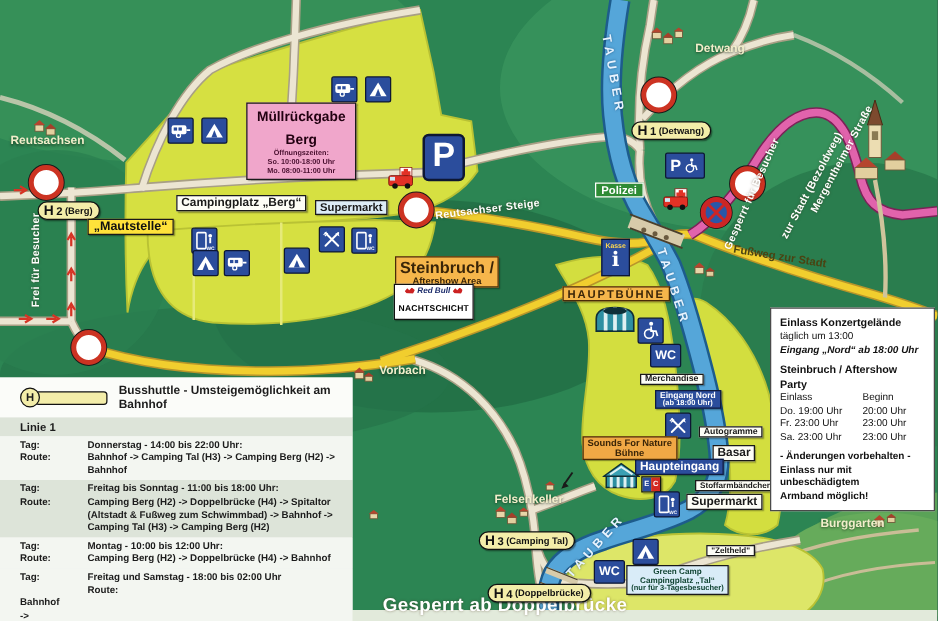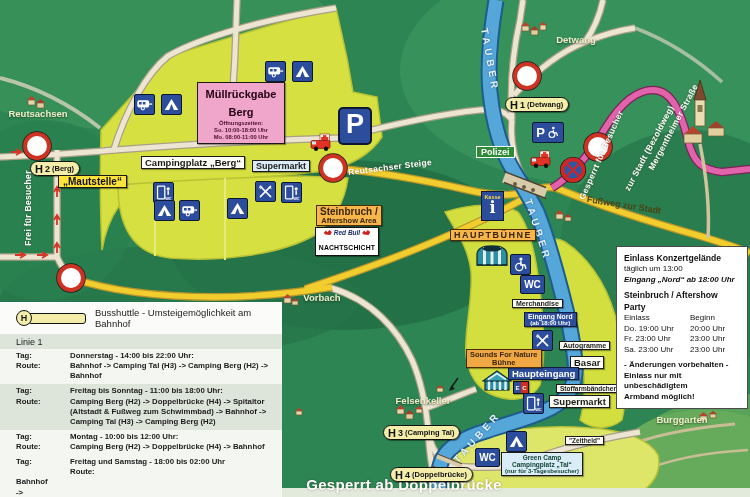--- a/index.html
+++ b/index.html
@@ -41,22 +41,22 @@
 .ecicon .e{background:#2b4d9c}.ecicon .c{background:#d42a22}
 .rb{position:absolute;width:64px;background:#fff;border:1.5px solid #111;text-align:center;padding:1px 0;z-index:5;box-shadow:1px 1px 1px rgba(0,0,0,.35)}
 .rb .l1{display:flex;align-items:center;justify-content:center;gap:2px;font-size:6.5px;font-weight:bold;color:#1a2a6a;font-style:italic}
 .rb .bull{width:8px;height:5px;background:#cc2222;clip-path:polygon(0 60%,25% 10%,45% 45%,70% 0,100% 40%,82% 100%,18% 92%)}
 .rb .l2{font-size:6.8px;font-weight:900;color:#000;letter-spacing:.2px}
 .legend{position:absolute;left:0;top:302px;width:282px;height:186px;background:#eef2ec;z-index:7;color:#1c1c1c}
 .leg-head{background:#fbfcf9;display:flex;align-items:center;gap:9px;padding:5px 8px 5px 16px}
 .leg-pillwrap{display:flex;align-items:center}
 .leg-circle{width:16px;height:16px;border-radius:50%;background:#f3eda9;border:1.5px solid #111;display:flex;align-items:center;justify-content:center;font-size:9px;font-weight:bold;z-index:1}
 .leg-rect{width:58px;height:11px;background:#f3eda9;border:1.5px solid #111;border-radius:3px;margin-left:-4px}
-.leg-title{font-size:9.5px;font-weight:normal}
-.linie{font-weight:normal;font-size:9px;padding:3px 0 2px 16px}
+.leg-title{font-size:9.5px;font-weight:bold}
+.linie{font-weight:bold;font-size:9px;padding:3px 0 2px 16px}
 .band-alt{background:#dde4d9}
 .band-lt{background:#f3f6f1}
 .entry{display:grid;grid-template-columns:36px 1fr;padding:2px 8px 3px 16px;font-size:7.8px;font-weight:bold;line-height:1.3;column-gap:18px}
 .einlass{position:absolute;left:616px;top:246px;width:132px;background:#fff;border:1px solid #4a4a4a;padding:6px 6px 5px 7px;z-index:7;font-size:8px;color:#111;line-height:1.32}
 .einlass .t{font-weight:bold;font-size:8.6px}
 .einlass .it{font-style:italic;font-weight:bold}
 .einlass .gap{height:5px}
 .ein-row{display:flex}
 .ein-row .c1{width:66px}
 .einlass .note{font-weight:bold}
@@ -337,41 +337,41 @@
   <span class="h">H</span>
   <span class="num">3</span>
   <span class="nm">(Camping Tal)</span>
 </div>
 <div class="pill" style="left:390px;top:467px">
   <span class="h">H</span>
   <span class="num">4</span>
   <span class="nm">(Doppelbrücke)</span>
 </div>
 
-<div class="ylwlbl" style="left:58px;top:175px">„Mautstelle“</div>
+<div class="ylwlbl" style="left:70px;top:175px">„Mautstelle“</div>
 <div class="wlbl" style="left:141px;top:156px;font-size:9.5px">Campingplatz „Berg“</div>
 <div class="wlbl" style="left:252px;top:160px;background:#dcecf6">Supermarkt</div>
 <div class="greenlbl" style="left:476px;top:146px">Polizei</div>
 <div class="orangelbl" style="left:450px;top:229px;font-size:9px;letter-spacing:1.5px;border-width:1.5px">HAUPTBÜHNE</div>
 <div class="wlbl sm7" style="left:512px;top:299px">Merchandise</div>
 <div class="bluelbl" style="left:524px;top:312px">
   <span style="display:block;font-size:6.8px">Eingang Nord</span>
   <span style="display:block;font-size:6px">(ab 18:00 Uhr)</span>
 </div>
 <div class="wlbl sm7" style="left:559px;top:341px">Autogramme</div>
 <div class="wlbl" style="left:570px;top:356px;font-size:9.5px">Basar</div>
 <div class="wlbl sm65" style="left:556px;top:384px">Stoffarmbändchen</div>
 <div class="wlbl" style="left:549px;top:395px;font-size:9.5px">Supermarkt</div>
 <div class="bluelbl" style="left:508px;top:367px;font-size:9.5px">Haupteingang</div>
 <div class="orangelbl" style="left:466px;top:349px;background:#f0a845">
   <span style="display:block;font-size:7.5px">Sounds For Nature</span>
   <span style="display:block;font-size:7.5px;margin-top:-1px">Bühne</span>
 </div>
 <div class="orangelbl" style="left:316px;top:205px">
-  <span style="display:block;font-size:10px">Steinbruch /</span>
+  <span style="display:block;font-size:13px">Steinbruch /</span>
   <span style="display:block;font-size:7.5px;margin-top:-1px">Aftershow Area</span>
 </div>
 <div class="rb" style="left:315px;top:227px">
   <span class="l1">
         <span class="bull"></span>
         <span>Red Bull</span>
         <span class="bull"></span>
       </span>
   <span class="l2">NACHTSCHICHT</span>
 </div>

